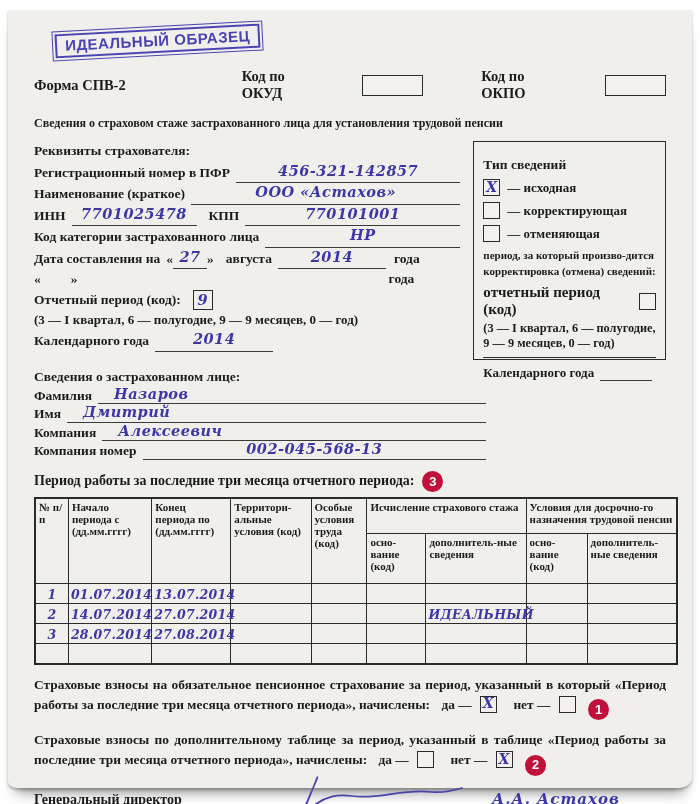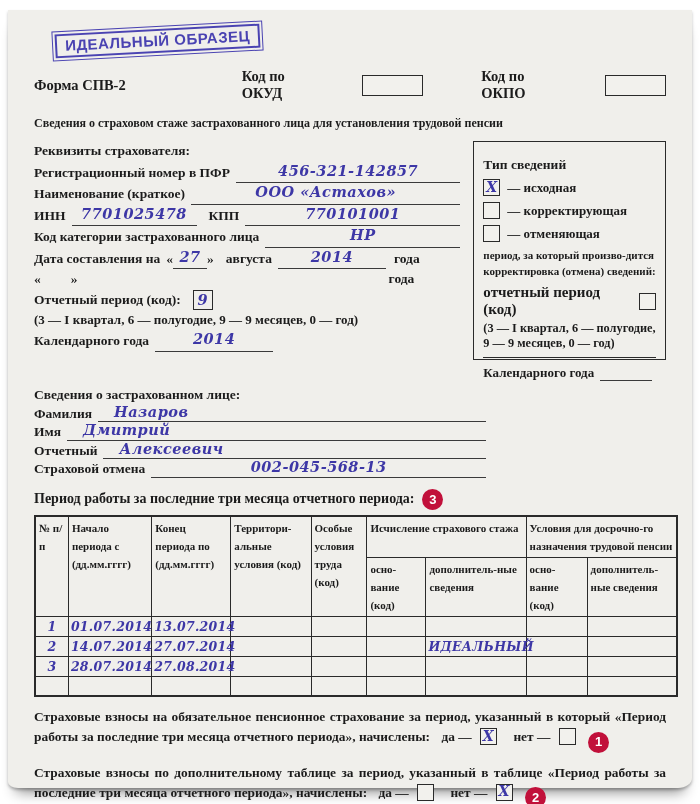--- a/index.html
+++ b/index.html
@@ -41,33 +41,33 @@
     border:1.5px solid #2a2a2a; background:#f2f1ed; flex:none; }
   .cbox .hw { position:absolute; inset:-2px 0 0 0; display:flex; align-items:center; justify-content:center; font-size:14px; }
   .chk-lbl { margin-left:7px; }
   .panel-note { font-size:11px; line-height:15.5px; margin:4px 0 5px 0; }
   .panel-period { display:flex; align-items:center; font-size:15px; }
   .panel-hint { font-size:12.3px; line-height:15px; margin-top:3px; }
   .panel-cal { border-top:1.3px solid #2a2a2a; margin-top:6px; padding-top:5px;
     display:flex; align-items:flex-end; font-size:13px; }
   .panel-cal .uline { width:52px; }
   
-  .insured { margin-top:26px; font-weight:bold; font-size:13.5px; width:452px; }
+  .insured { margin-top:8px; font-weight:bold; font-size:13.5px; width:452px; }
   .insured .fline { line-height:17.5px; }
   .padL { text-align:left; padding-left:16px; }
   
   .tbl-title { display:flex; align-items:center; margin-top:11px; font-weight:bold; font-size:14px; }
   .badge { display:inline-flex; align-items:center; justify-content:center; flex:none;
     width:21px; height:21px; border-radius:50%; background:#c1103a; color:#fff;
     font-family:"Liberation Sans",sans-serif; font-size:13px; font-weight:bold; margin-left:8px; }
   table.work { border-collapse:collapse; width:644px; margin-top:5px; table-layout:fixed; }
   table.work th, table.work td { border:1.2px solid #2a2a2a; }
   table.work { border:2px solid #2a2a2a; }
   table.work th { font-size:11px; font-weight:bold; text-align:left;
-    vertical-align:top; padding:2px 3px; line-height:18px; }
+    vertical-align:top; padding:2px 3px; line-height:12px; }
   th.grp { height:36px; }
   tr.subhead th { height:50px; }
   table.work td { height:20px; text-align:center; padding:0 2px; }
   td .hw { font-size:12.5px; letter-spacing:.3px; }
   
   .contrib { margin-top:10px; font-weight:bold; font-size:13.4px; line-height:20px; text-align:justify; }
   .contrib .cbox { vertical-align:-4px; margin:0 5px; }
   .contrib .yn-lbl { margin-left:8px; }
   .contrib .badge { vertical-align:-5px; margin-left:4px; }
   
@@ -189,25 +189,25 @@
     <div class="fline">Сведения о застрахованном лице:</div>
     <div class="fline">
       <span class="lbl">Фамилия</span>
       <span class="uline grow padL"><span class="hw">Назаров</span></span>
     </div>
     <div class="fline">
       <span class="lbl">Имя</span>
       <span class="uline grow padL"><span class="hw">Дмитрий</span></span>
     </div>
     <div class="fline">
-      <span class="lbl">Отчетный</span>
+      <span class="lbl">Компания</span>
       <span class="uline grow padL"><span class="hw">Алексеевич</span></span>
     </div>
     <div class="fline">
-      <span class="lbl">Страховой отмена</span>
+      <span class="lbl">Компания номер</span>
       <span class="uline grow"><span class="hw">002-045-568-13</span></span>
     </div>
   </div>
 
   <div class="tbl-title">
     <span>Период работы за последние три месяца отчетного периода:</span>
     <span class="badge">3</span>
   </div>
 
   <table class="work">

